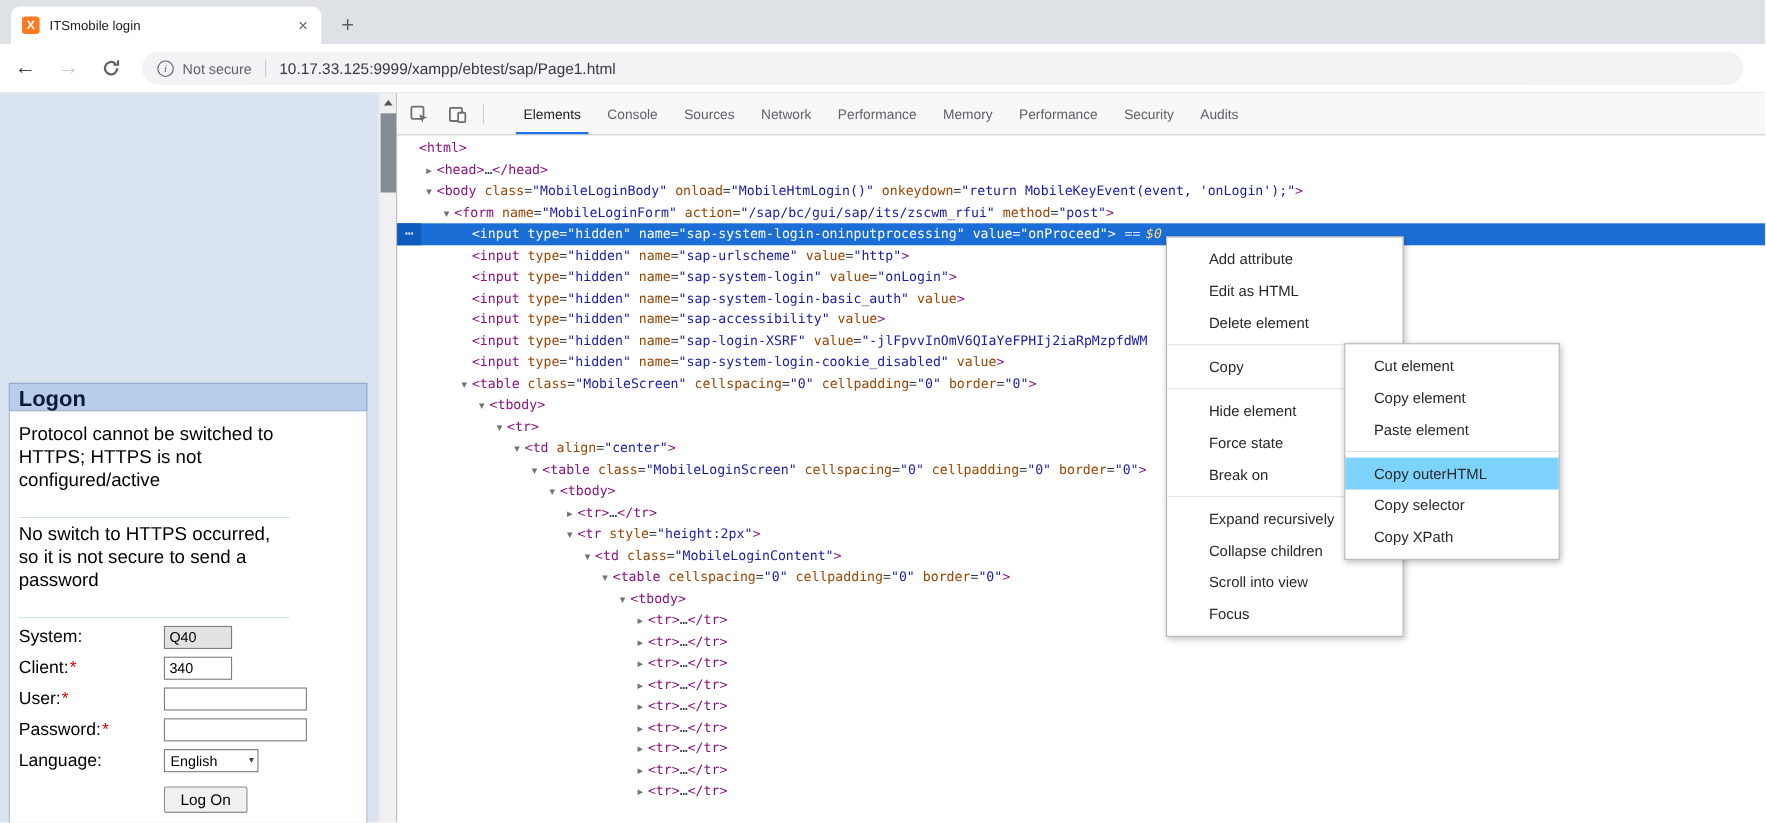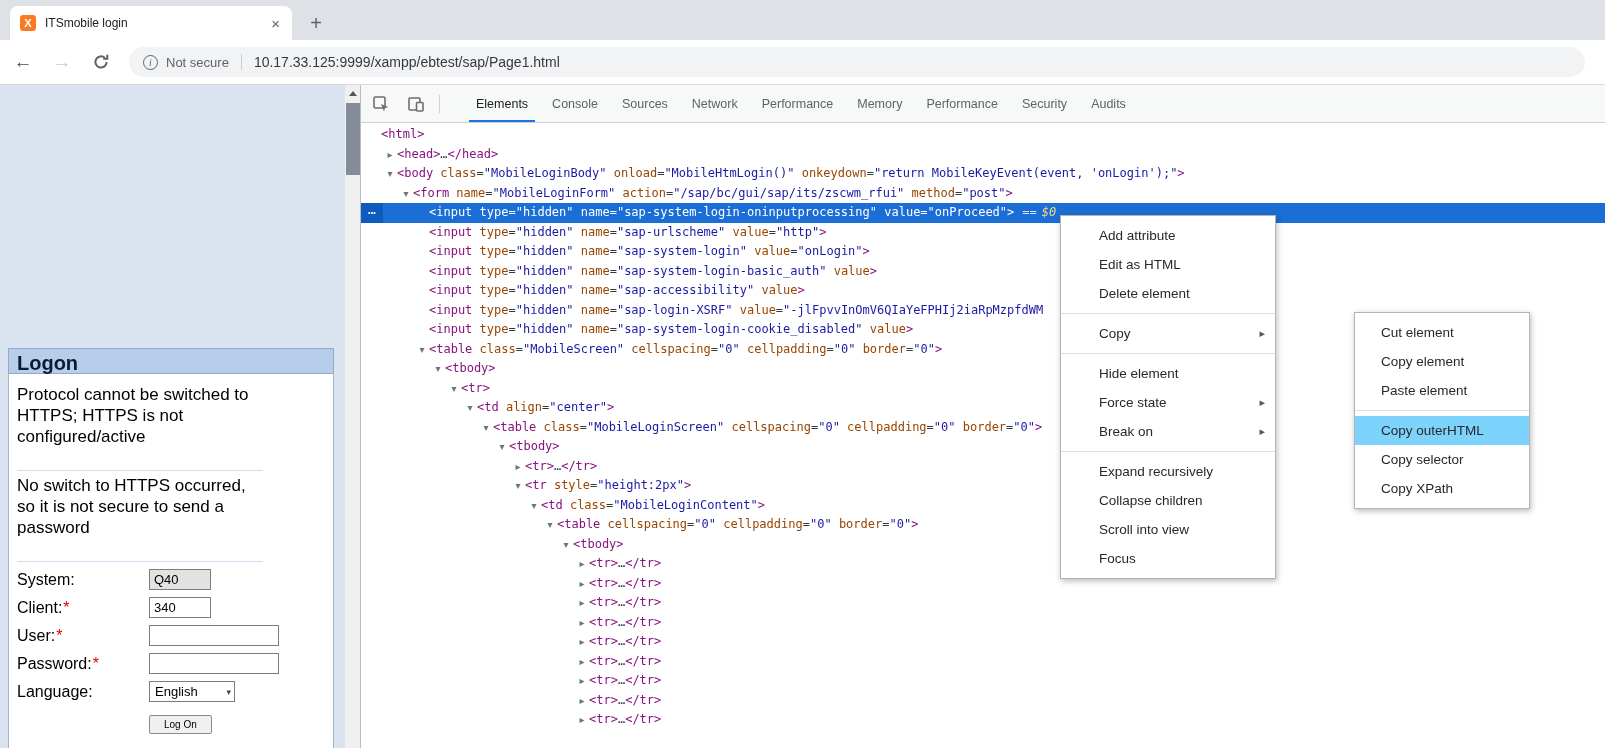--- a/index.html
+++ b/index.html
@@ -29,21 +29,21 @@
   .logon-header{background:#b7cde9;border:1px solid #93aac9;padding:3px 8px;font-size:20px;font-weight:bold;color:#0b1b36;height:26px;}
   .logon-body{background:#fff;border:1px solid #a6b4c9;border-top:none;height:414px;padding:6px 8px;position:relative;}
   .warn{font-size:17px;color:#000;line-height:21px;padding:4px 0 23px;border-bottom:1px solid #cdddee;max-width:246px;}
   .form-row{display:flex;align-items:center;margin-top:7px;height:21px;}
   .f-label{width:132px;font-size:16px;color:#000;white-space:nowrap;}
   .star{color:#e00000;margin-left:1px;}
   .f-input{height:21px;border:1px solid #7d7d7d;font-size:13px;padding:1px 4px;background:#fff;font-family:"Liberation Sans",sans-serif;}
   .f-input.gray{background:#e2e2e2;}
   .fake-select{height:21px;border:1px solid #7d7d7d;background:#fff;font-size:13px;display:inline-flex;align-items:center;justify-content:space-between;padding:0 3px 0 5px;}
   .sel-arrow{font-size:9px;color:#444;margin-left:6px;font-family:"DejaVu Sans",sans-serif;}
-  .logon-btn{margin-top:13px;margin-left:132px;font-size:10px;padding:3px 14px;background:#f0f0f0;border:1px solid #8b8b8b;border-radius:2px;color:#000;font-family:"Liberation Sans",sans-serif;}
+  .logon-btn{margin-top:13px;margin-left:132px;font-size:14px;padding:3px 14px;background:#f0f0f0;border:1px solid #8b8b8b;border-radius:2px;color:#000;font-family:"Liberation Sans",sans-serif;}
   .change-link{display:block;margin-top:12px;font-size:17px;color:#2433cc;text-decoration:none;}
 
   
   .page-scrollbar{position:absolute;left:344px;top:85px;width:16px;height:663px;background:#f0f0f0;border-left:1px solid #e3e3e3;}
   .sb-up{height:16px;display:flex;align-items:center;justify-content:center;}
   .sb-up::after{content:"";border-left:4px solid transparent;border-right:4px solid transparent;border-bottom:5px solid #555;}
   .sb-thumb{position:absolute;left:1px;top:18px;width:14px;height:72px;background:#848c98;}
 
   
   .devtools{position:absolute;left:360px;top:85px;width:1245px;height:663px;background:#fff;border-left:1px solid #bdbdbd;}
@@ -63,21 +63,21 @@
   .tk-p{color:#303942;}
   .tree-line.sel{background:#1b6ed6;}
   .tree-line.sel span{color:#fff;}
   .tree-line.sel span.marker-eq{color:#d6e5ff;margin-left:8px;margin-right:5px;}
   .tree-line.sel span.marker-dollar{color:#ffd879;font-style:italic;}
   .gutter-dots{position:absolute;left:0;top:0;width:22px;height:100%;background:#0d5bbd;color:#fff;text-align:center;font-size:13px;}
 
   
   .ctx-menu{position:absolute;background:#fff;border:1px solid #b4b4b4;box-shadow:1px 2px 6px rgba(0,0,0,.28);padding:5px 0;font-size:13.5px;color:#282828;z-index:30;}
   .main-menu{left:1060px;top:215px;width:216px;}
-  .copy-submenu{left:1354px;top:312px;width:176px;z-index:31;}
+  .copy-submenu{left:1222px;top:312px;width:196px;z-index:31;}
   .menu-item{height:29px;line-height:29px;padding:0 26px 0 38px;position:relative;white-space:nowrap;}
   .copy-submenu .menu-item{padding-left:26px;}
   .menu-item.hl{background:#7dd3fc;}
   .menu-sep{height:1px;background:#e0e0e0;margin:5px 0;}
   .submenu-arrow{position:absolute;right:10px;top:0;font-size:11px;color:#555;font-family:"DejaVu Sans",sans-serif;}
 </style>
 </head>
 <body>
 
 <div class="window">

